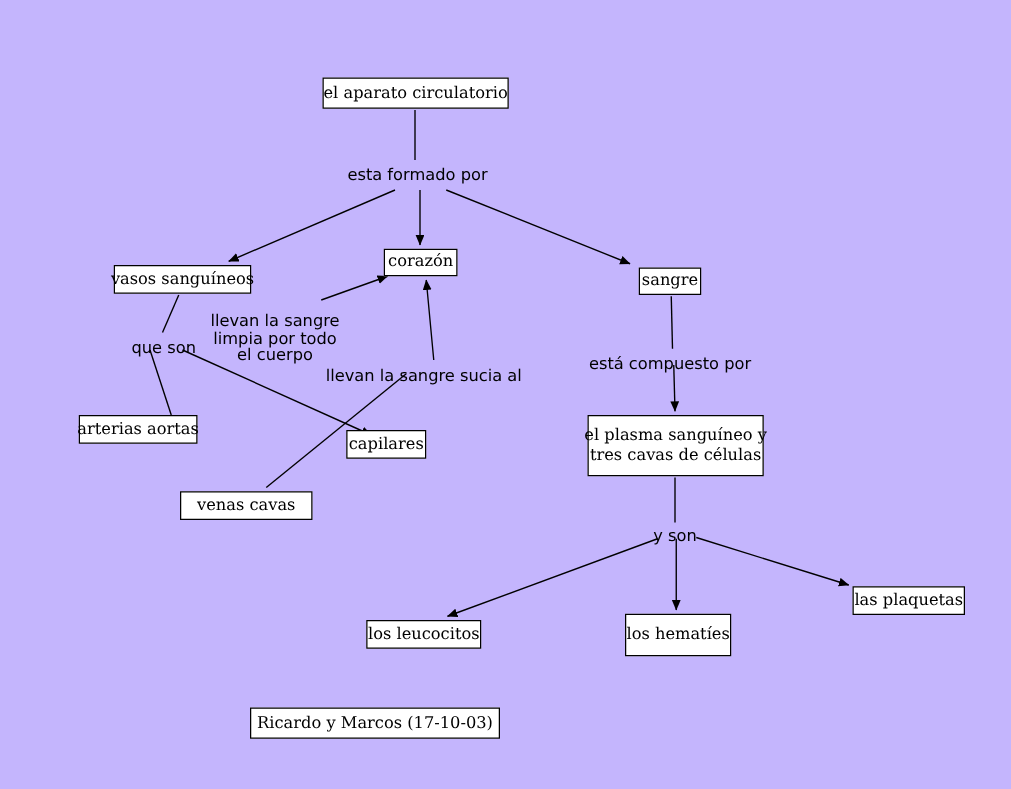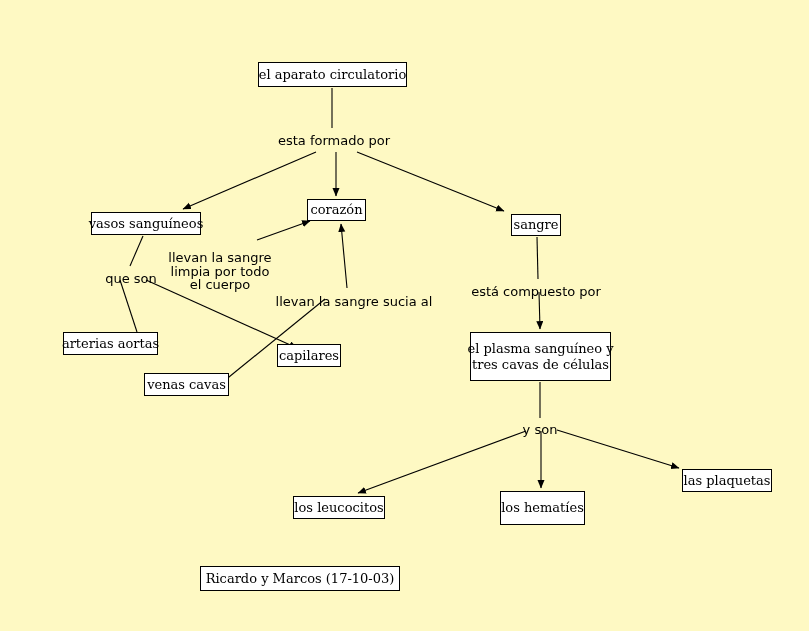--- a/index.html
+++ b/index.html
@@ -5,21 +5,21 @@
 <style>
   html, body {
     margin: 0;
     padding: 0;
     background: #ffffff;
   }
   #canvas {
     position: relative;
     width: 809px;
     height: 631px;
-    background: #fef9c3;
+    background: #c4b5fd;
     overflow: hidden;
     font-family: "DejaVu Serif", serif;
   }
   #edges {
     position: absolute;
     left: 0;
     top: 0;
     width: 809px;
     height: 631px;
   }
@@ -82,31 +82,31 @@
         <polyline points="557,430 679,468" fill="none" stroke="#000000" stroke-width="1.1" marker-end="url(#arrowhead)"></polyline>
       </g>
   </svg>
   <div id="node-layer">
       <div class="node" style="left: 258px; top: 62px; width: 149px; height: 25px;">el aparato circulatorio</div>
       <div class="node" style="left: 91px; top: 212px; width: 110px; height: 23px;">vasos sanguíneos</div>
       <div class="node" style="left: 307px; top: 199px; width: 59px; height: 22px;">corazón</div>
       <div class="node" style="left: 511px; top: 214px; width: 50px; height: 22px;">sangre</div>
       <div class="node" style="left: 63px; top: 332px; width: 95px; height: 23px;">arterias aortas</div>
       <div class="node" style="left: 277px; top: 344px; width: 64px; height: 23px;">capilares</div>
-      <div class="node" style="left: 144px; top: 373px; width: 85px; height: 23px;">venas cavas</div>
+      <div class="node" style="left: 144px; top: 393px; width: 106px; height: 23px;">venas cavas</div>
       <div class="node" style="left: 470px; top: 332px; width: 141px; height: 49px;">el plasma sanguíneo y
 tres cavas de células</div>
       <div class="node" style="left: 293px; top: 496px; width: 92px; height: 23px;">los leucocitos</div>
       <div class="node" style="left: 500px; top: 491px; width: 85px; height: 34px;">los hematíes</div>
       <div class="node" style="left: 682px; top: 469px; width: 90px; height: 23px;">las plaquetas</div>
       <div class="node" style="left: 200px; top: 566px; width: 200px; height: 25px;">Ricardo y Marcos (17-10-03)</div>
     </div>
   <div id="label-layer">
       <div class="link-label" style="left: 334px; top: 134px;">esta formado por</div>
       <div class="link-label" style="left: 131px; top: 272px;">que son</div>
       <div class="link-label" style="left: 220px; top: 251px;">llevan la sangre
 limpia por todo
 el cuerpo</div>
-      <div class="link-label" style="left: 354px; top: 295px;">llevan la sangre sucia al</div>
+      <div class="link-label" style="left: 339px; top: 295px;">llevan la sangre sucia al</div>
       <div class="link-label" style="left: 536px; top: 285px;">está compuesto por</div>
       <div class="link-label" style="left: 540px; top: 423px;">y son</div>
     </div>
 </div>
 
 </body></html>

